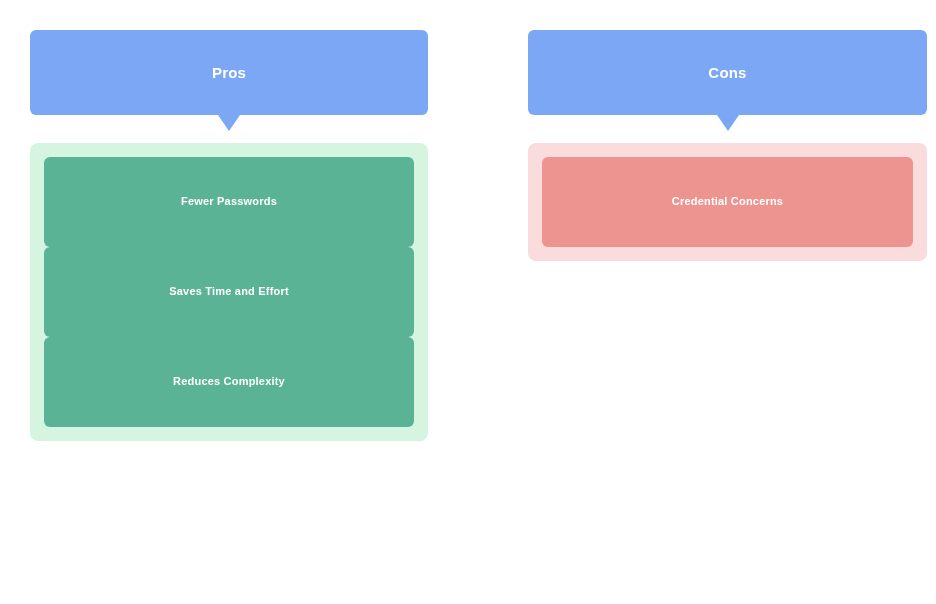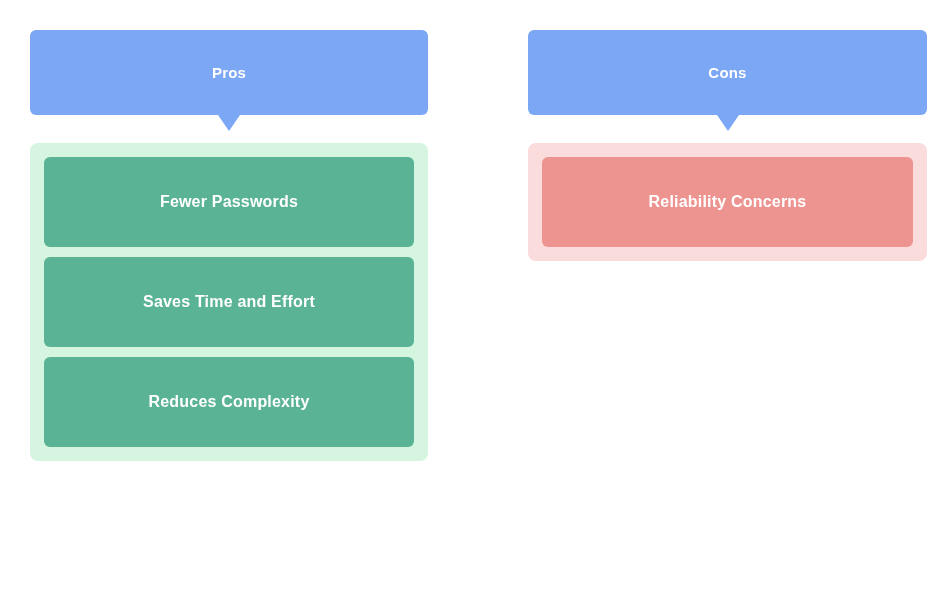--- a/index.html
+++ b/index.html
@@ -73,27 +73,27 @@
   
   .card {
     height: 90px;
     border-radius: 6px;
     display: flex;
     align-items: center;
     justify-content: center;
     box-sizing: border-box;
     padding: 0 10px;
   }
-  .card + .card { margin-top: 10px; }
+  .card + .card { }
   .card.teal   { background: #5BB396; }
   .card.salmon { background: #EE9490; }
 
   .card-label {
     color: #ffffff;
-    font-size: 16px;
+    font-size: 11px;
     font-weight: bold;
     text-align: center;
     line-height: 1.2;
     letter-spacing: 0.2px;
   }
 </style>
 </head>
 <body>
 
 <div class="canvas">
@@ -126,20 +126,20 @@
   <div class="column cons">
 
     <div class="header-bar">
       <span class="header-label">Cons</span>
       <span class="connector"></span>
     </div>
 
     <div class="panel pink">
 
       <div class="card salmon">
-        <span class="card-label">Reliability Concerns</span>
+        <span class="card-label">Credential Concerns</span>
       </div>
 
 
     </div>
   </div>
 
 </div>
 
 </body></html>

